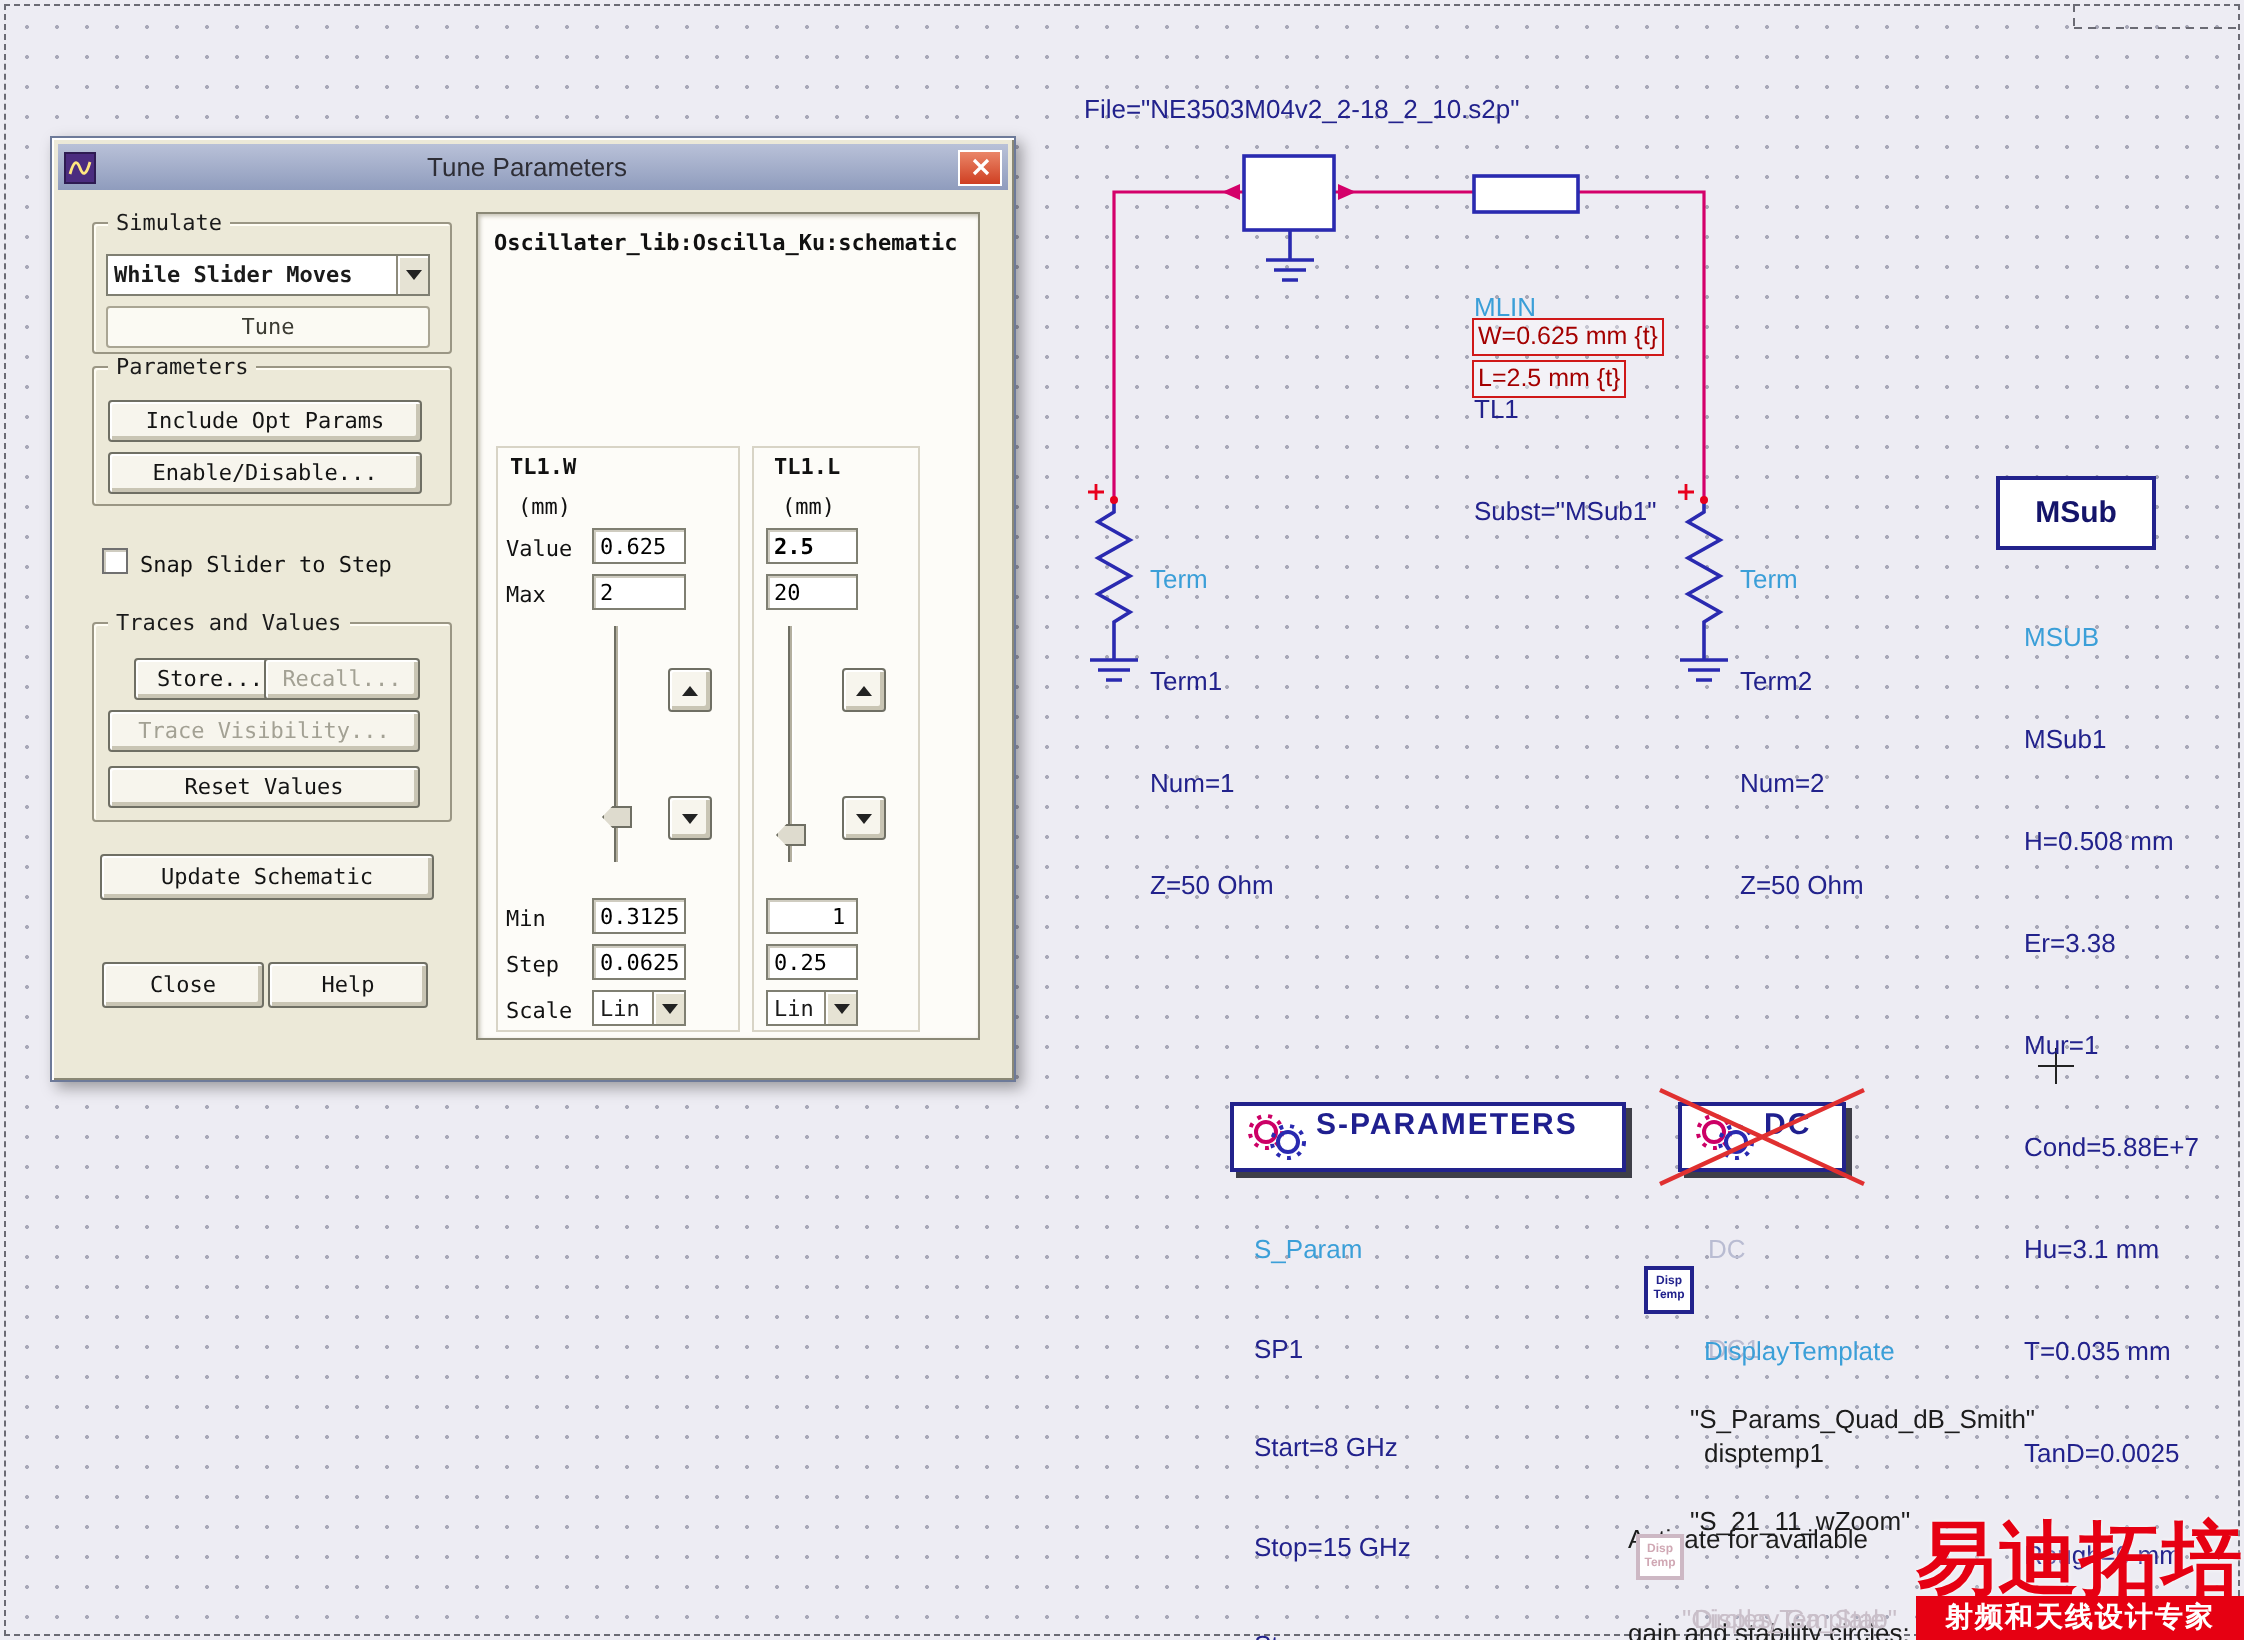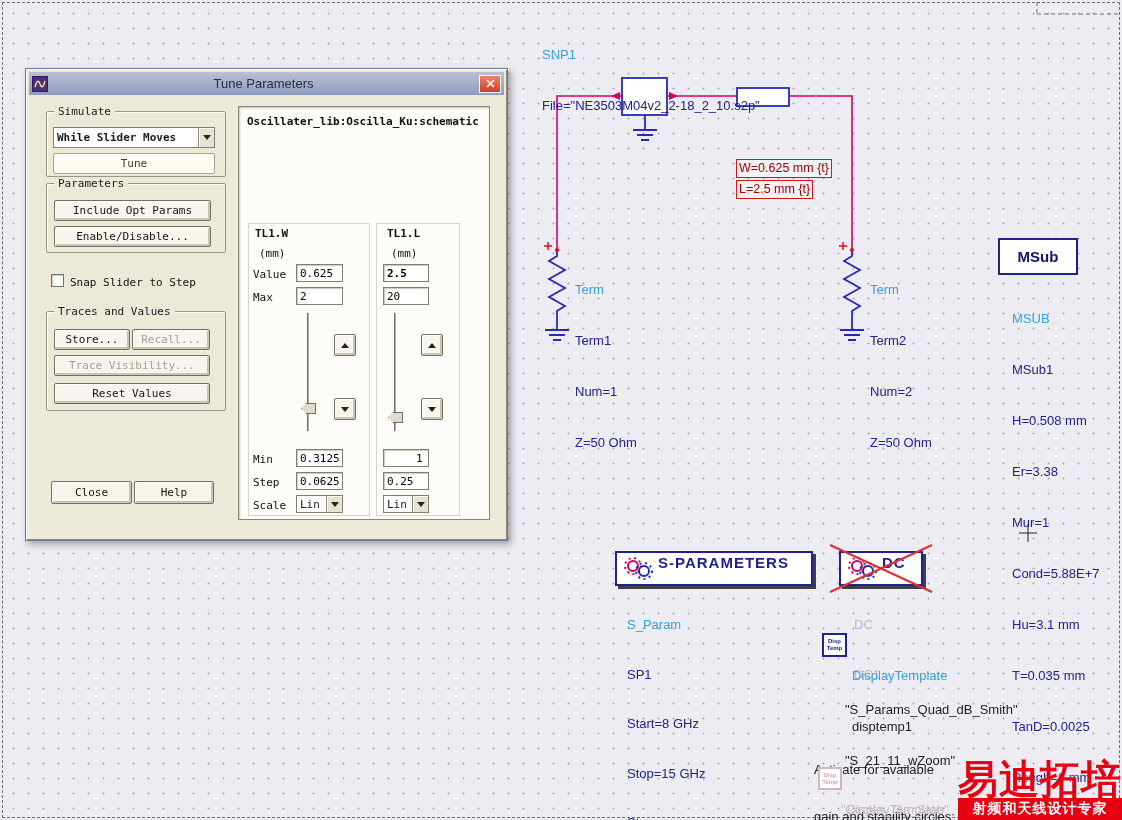--- a/index.html
+++ b/index.html
@@ -103,24 +103,28 @@
     <g>
       <path d="M852,250 V256 L844,261 L860,270 L844,279 L860,288 L844,297 L860,306 L852,311 V330 M840,330 H864 M844,335 H860 M848,340 H856" stroke="#2a2ab0" stroke-width="1.8" fill="none"></path>
       <path d="M839,246 H847 M843,242 V250" stroke="#e8001c" stroke-width="1.4" fill="none"></path>
       <circle cx="852" cy="250" r="2" fill="#e8001c"></circle>
     </g>
 
     <path d="M1019,533 H1037 M1028,524 V542" stroke="#222" stroke-width="1"></path>
   </svg>
 
   <div class="sch stack" style="left:542px;top:12px">
-    <span class="c-teal">SNP1</span>
     <span class="c-navy">File="NE3503M04v2_2-18_2_10.s2p"</span>
   </div>
 
+  <div class="sch stack" style="left:737px;top:111px">
+    <span class="c-teal">MLIN</span>
+    <span class="c-navy">TL1</span>
+    <span class="c-navy">Subst="MSub1"</span>
+  </div>
   <span class="sch t-redbox" style="left:736px;top:159px">W=0.625 mm {t}</span>
   <span class="sch t-redbox" style="left:736px;top:180px">L=2.5 mm {t}</span>
 
   <div class="sch stack" style="left:575px;top:247px">
     <span class="c-teal">Term</span>
     <span class="c-navy">Term1</span>
     <span class="c-navy">Num=1</span>
     <span class="c-navy">Z=50 Ohm</span>
   </div>
 
@@ -248,33 +252,36 @@
     <div class="btn" style="left:28px;top:157px;width:157px;height:21px">
       <span>Enable/Disable...</span>
     </div>
 
     <span class="checkbox" style="left:25px;top:205px"></span>
     <span class="plabel" style="left:44px;top:207px">Snap Slider to Step</span>
 
     <div class="group" style="left:20px;top:242px;width:180px;height:100px">
       <span class="glabel">Traces and Values</span>
     </div>
-    <div class="btn" style="left:28px;top:260px;width:76px;height:21px">
+    <div class="btn" style="left:41px;top:260px;width:76px;height:21px">
       <span>Store...</span>
     </div>
     <div class="btn disabled" style="left:106px;top:260px;width:78px;height:21px">
       <span>Recall...</span>
     </div>
     <div class="btn disabled" style="left:28px;top:286px;width:156px;height:21px">
       <span>Trace Visibility...</span>
     </div>
     <div class="btn" style="left:28px;top:314px;width:156px;height:21px">
       <span>Reset Values</span>
     </div>
 
+    <div class="btn" style="left:24px;top:358px;width:167px;height:23px">
+      <span>Update Schematic</span>
+    </div>
     <div class="btn" style="left:25px;top:412px;width:81px;height:23px">
       <span>Close</span>
     </div>
     <div class="btn" style="left:108px;top:412px;width:80px;height:23px">
       <span>Help</span>
     </div>
 
     <div class="tune-panel">
       <span class="plabel pbold" style="left:8px;top:8px">Oscillater_lib:Oscilla_Ku:schematic</span>
 

